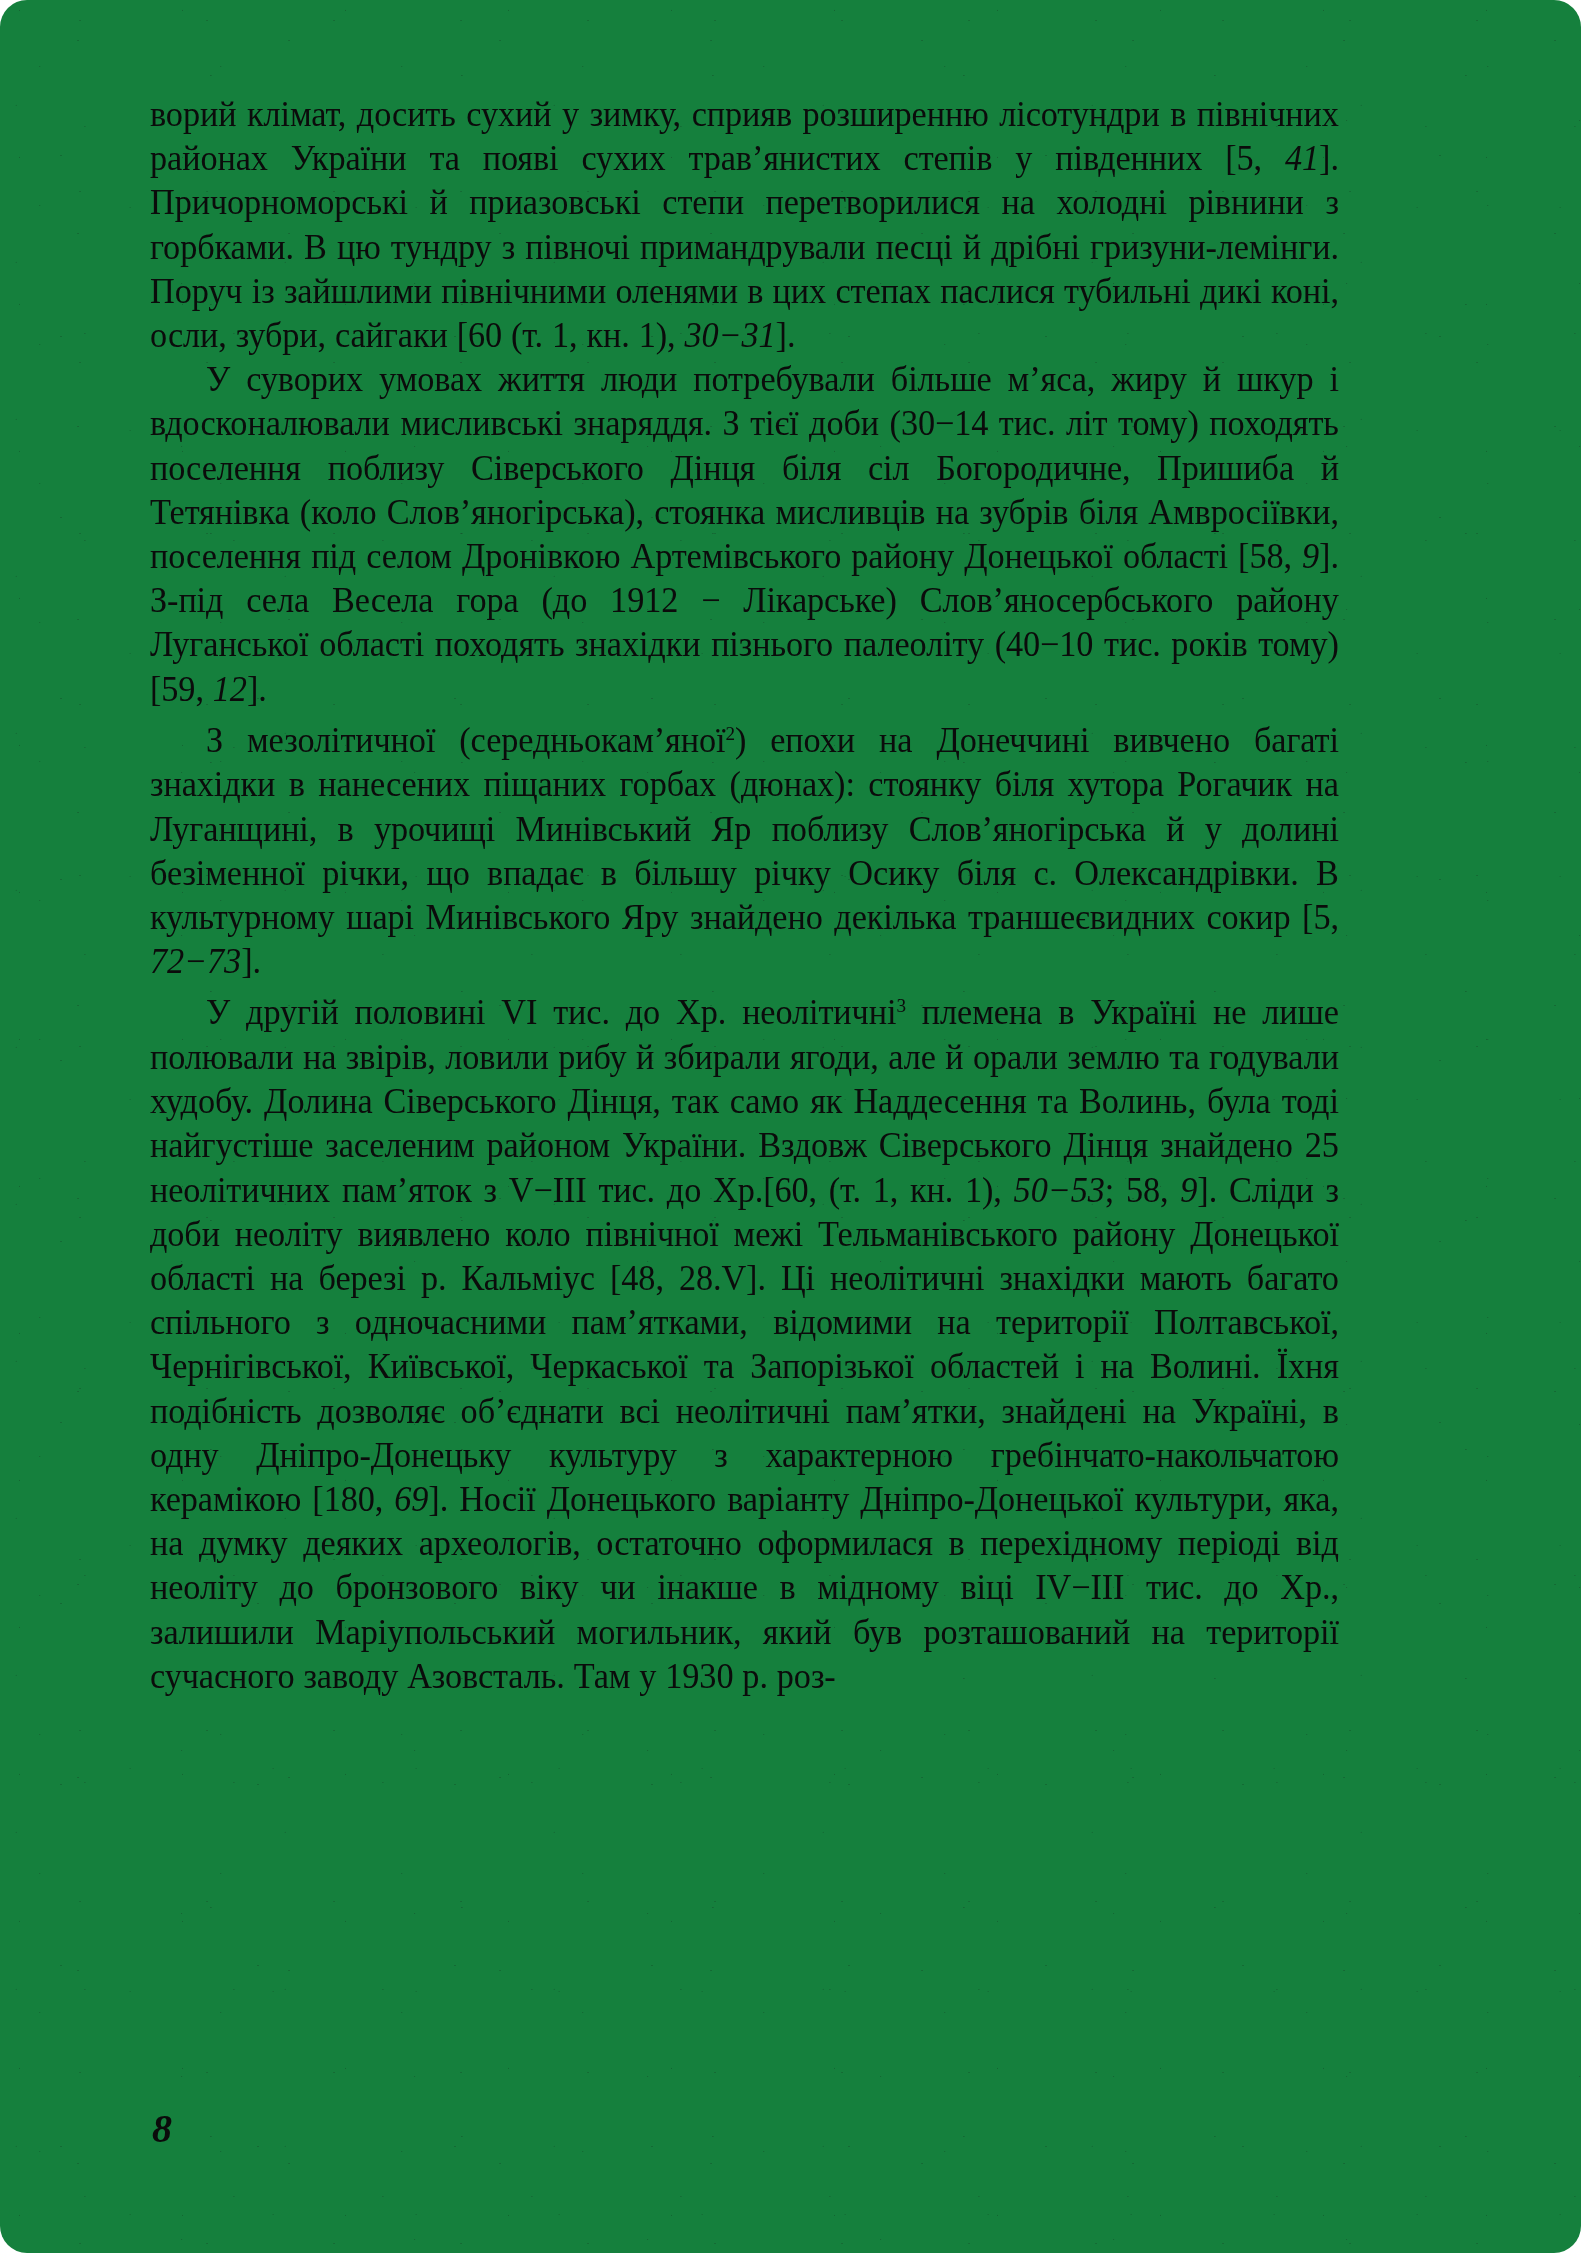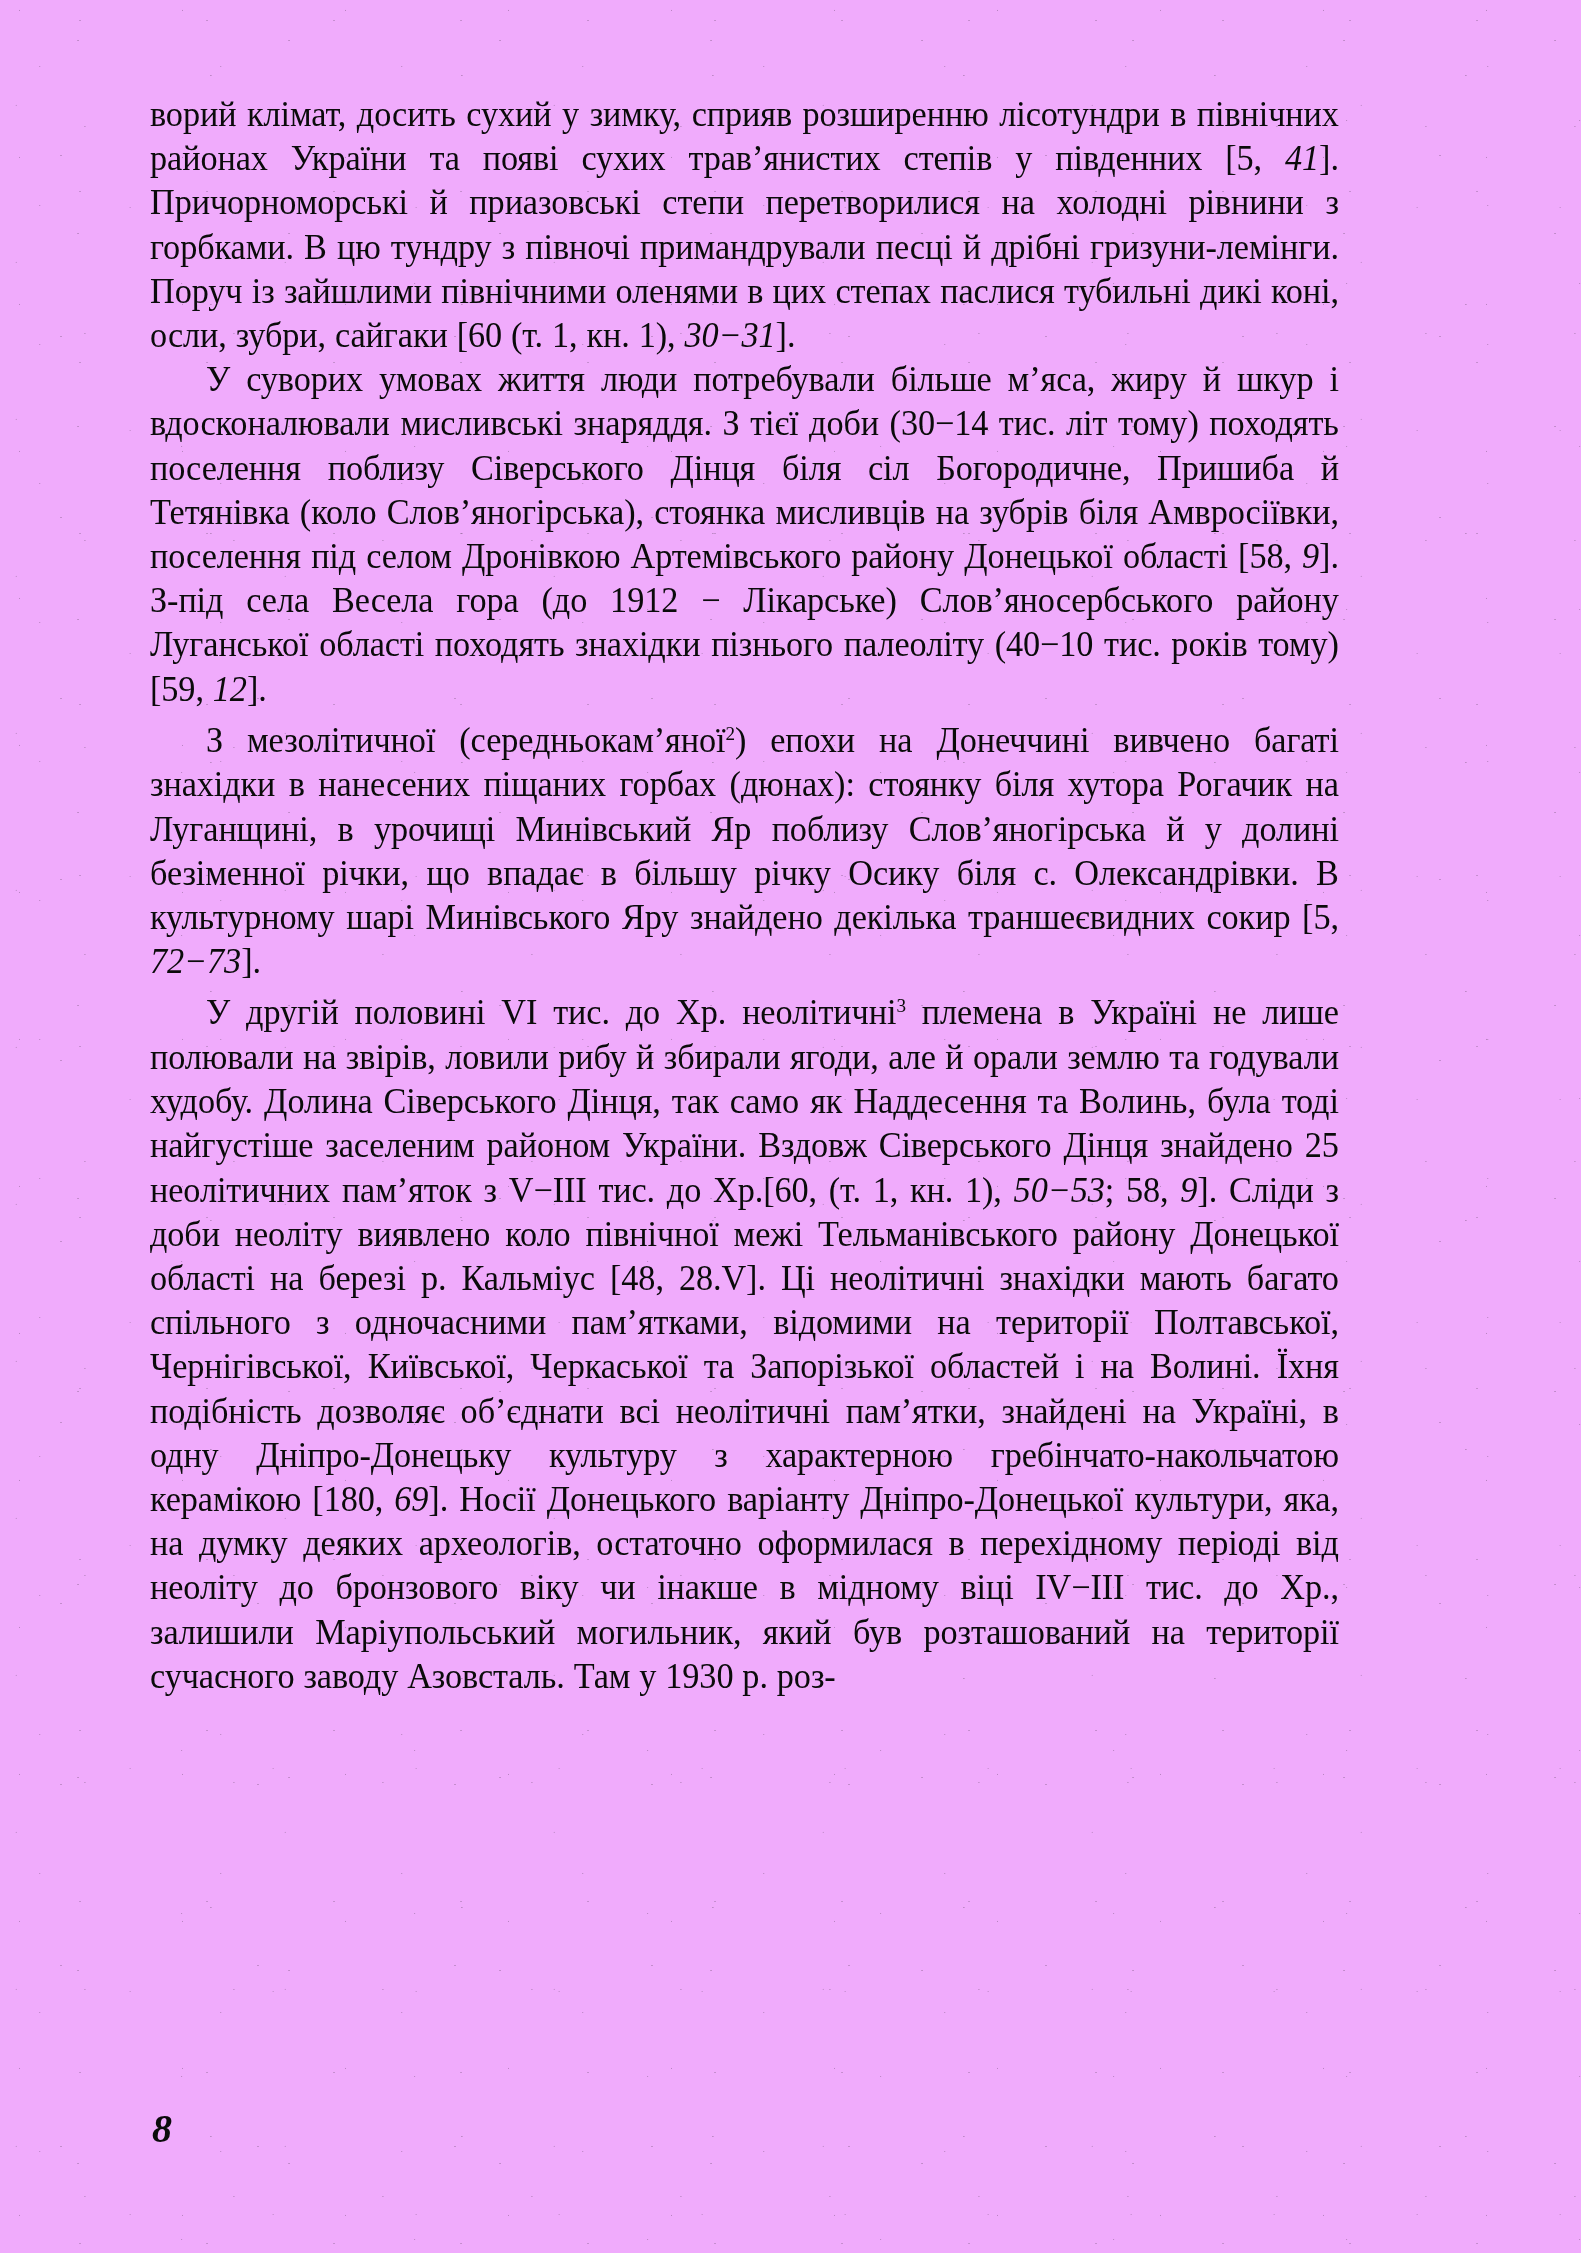--- a/index.html
+++ b/index.html
@@ -7,24 +7,25 @@
     margin: 0;
     padding: 0;
     background: #ffffff;
   }
 
   #page {
     position: relative;
     width: 1581px;
     height: 2253px;
     margin: 0 auto;
-    background: #f0abfc;
+    background: #15803d;
     overflow: hidden;
     font-family: "Liberation Serif", "DejaVu Serif", serif;
     color: #0b0b0b;
+    border-radius: 27px;
   }
 
   
   #grain {
     position: absolute;
     inset: 0;
     pointer-events: none;
     opacity: .5;
     background-image:
       radial-gradient(circle at 12% 7%,  rgba(20,20,20,.5) .6px, transparent .8px),

